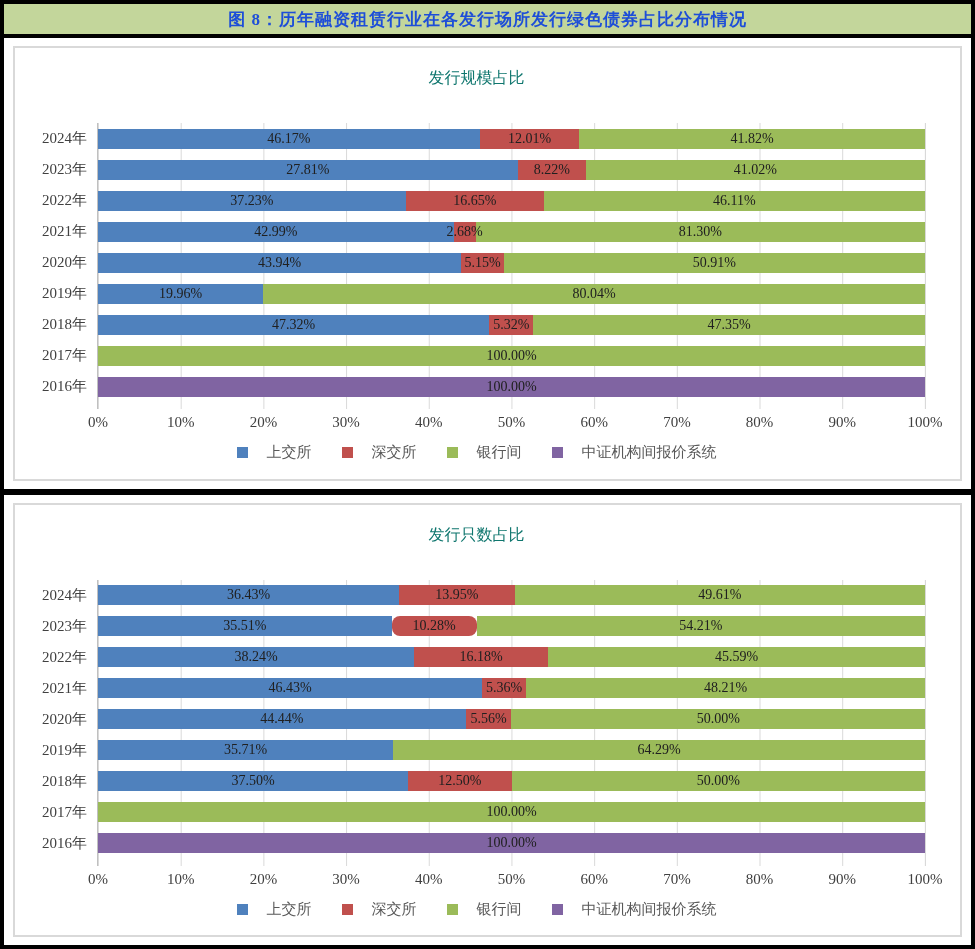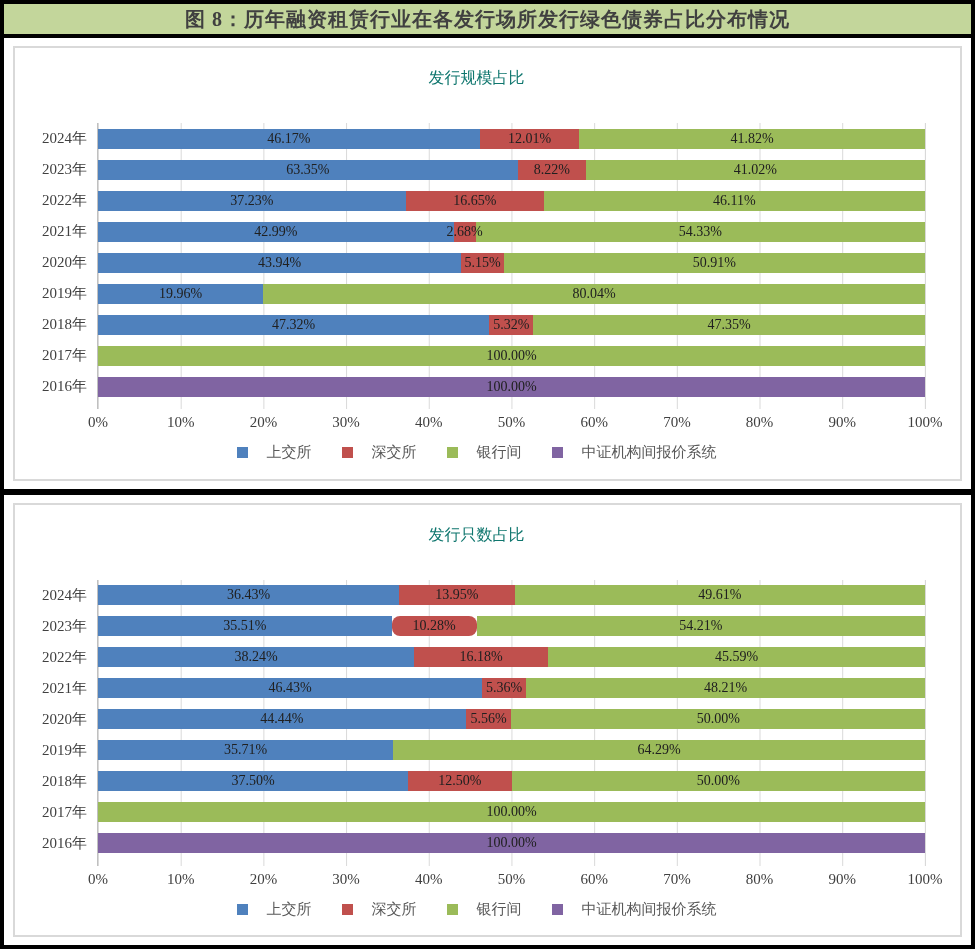--- a/index.html
+++ b/index.html
@@ -5,21 +5,21 @@
   html,body{margin:0;padding:0;background:#fff;}
   body{font-family:"Liberation Serif","DejaVu Serif",serif;}
   .figure{
     width:975px;height:949px;box-sizing:border-box;
     border:4px solid #000;display:flex;flex-direction:column;background:#fff;
   }
   .title-bar{
     flex:0 0 auto;height:30px;background:#C3D69B;border-bottom:4px solid #000;
     display:flex;align-items:center;justify-content:center;
   }
-  .title-bar .title-text{font-size:20px;font-weight:bold;color:#404040;letter-spacing:1px;}
+  .title-bar .title-text{font-size:17px;font-weight:bold;color:#1d4ed8;letter-spacing:1px;}
   .chart-cell{flex:1 1 0;background:#fff;padding:8px 9px;box-sizing:border-box;min-height:0;}
   .chart-cell + .chart-cell{border-top:6px solid #000;}
   .chart-box{
     height:100%;box-sizing:border-box;border:2px solid #D9D9D9;
     padding:10px 34px 6px 12px;display:flex;flex-direction:column;
   }
   .chart-title{
     text-align:center;font-size:16px;color:#0f766e;
     padding:10px 0 0 0;margin-bottom:34px;flex:0 0 auto;
   }
@@ -89,21 +89,21 @@
                   <span class="seg-label">12.01%</span>
                 </div>
                 <div class="seg" style="width: 41.82%; background: rgb(155, 187, 89);">
                   <span class="seg-label">41.82%</span>
                 </div>
               </div>
             </div>
             <div class="bar-row">
               <div class="track">
                 <div class="seg" style="width: 50.76%; background: rgb(79, 129, 189);">
-                  <span class="seg-label">63.35%</span>
+                  <span class="seg-label">27.81%</span>
                 </div>
                 <div class="seg" style="width: 8.22%; background: rgb(192, 80, 77);">
                   <span class="seg-label">8.22%</span>
                 </div>
                 <div class="seg" style="width: 41.02%; background: rgb(155, 187, 89);">
                   <span class="seg-label">41.02%</span>
                 </div>
               </div>
             </div>
             <div class="bar-row">
@@ -121,21 +121,21 @@
             </div>
             <div class="bar-row">
               <div class="track">
                 <div class="seg" style="width: 42.99%; background: rgb(79, 129, 189);">
                   <span class="seg-label">42.99%</span>
                 </div>
                 <div class="seg" style="width: 2.68%; background: rgb(192, 80, 77);">
                   <span class="seg-label">2.68%</span>
                 </div>
                 <div class="seg" style="width: 54.33%; background: rgb(155, 187, 89);">
-                  <span class="seg-label">54.33%</span>
+                  <span class="seg-label">81.30%</span>
                 </div>
               </div>
             </div>
             <div class="bar-row">
               <div class="track">
                 <div class="seg" style="width: 43.94%; background: rgb(79, 129, 189);">
                   <span class="seg-label">43.94%</span>
                 </div>
                 <div class="seg" style="width: 5.15%; background: rgb(192, 80, 77);">
                   <span class="seg-label">5.15%</span>

